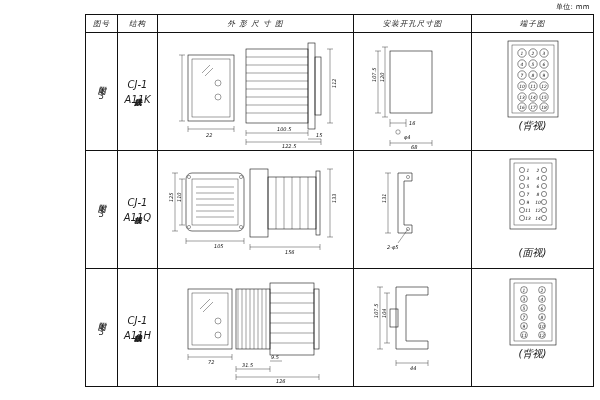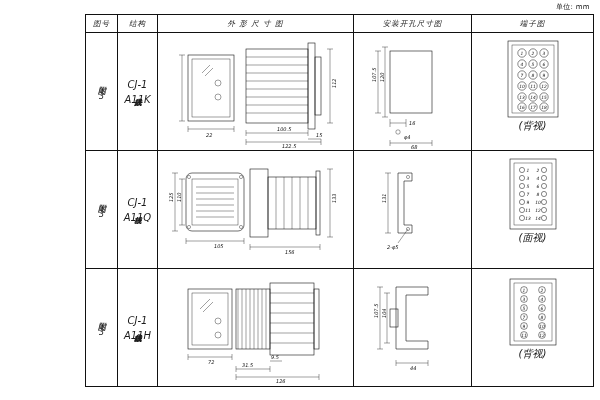--- a/index.html
+++ b/index.html
@@ -362,21 +362,21 @@
                     <text class="tnum" x="56" y="59">11</text>
                   <circle class="term" cx="72" cy="59" r="2.6"></circle>
                     <text class="tnum" x="66" y="59">12</text>
                   <circle class="term" cx="50" cy="67" r="2.6"></circle>
                     <text class="tnum" x="56" y="67">13</text>
                   <circle class="term" cx="72" cy="67" r="2.6"></circle>
                     <text class="tnum" x="66" y="67">14</text>
                 </g>
               </g>
             </svg>
-            <div class="cap" style="top:80px">(面视)</div>
+            <div class="cap" style="top:95px">(面视)</div>
           </div>
         </td>
       </tr>
 
       <tr class="rowcell">
         <td>
           <span class="vlabel">附图 3</span>
         </td>
         <td>
           <div class="struct">

